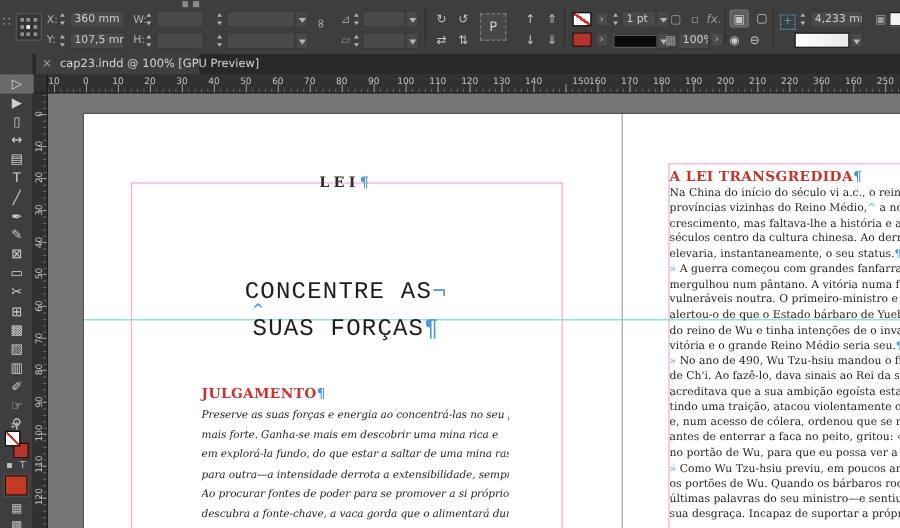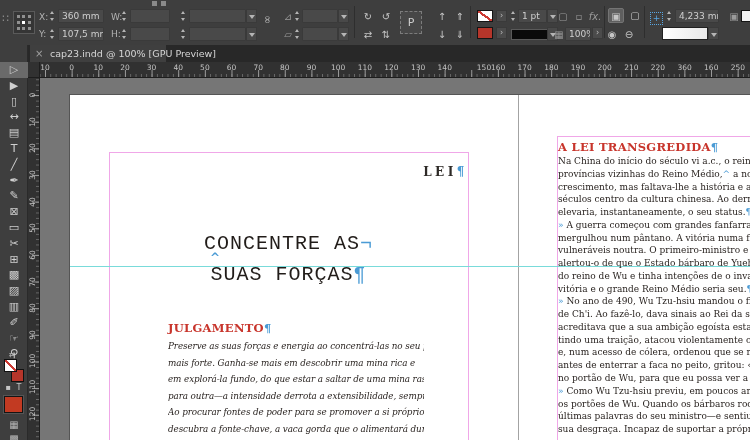--- a/index.html
+++ b/index.html
@@ -75,22 +75,22 @@
   .smode{position:absolute;left:7px;width:14px;height:11px;color:#b9b9b9;font-size:10px;line-height:11px;text-align:center;}
   
   .viewport{position:absolute;left:40px;top:78px;width:710px;height:362px;background:#767676;overflow:hidden;}
   .spread{position:absolute;left:30px;top:17px;width:740px;height:345px;background:#ffffff;box-shadow:0 0 0 1px rgba(0,0,0,0.28);}
   .spine{position:absolute;left:478px;top:17px;width:1px;height:345px;background:#a3a3a3;}
   .guide{position:absolute;}
   .guide.pink{background:#f0a7e8;}
   .guide.cyan{background:#79dbda;}
   
   .doc{color:#27211e;}
-  .kicker{position:absolute;left:69px;top:67px;width:359px;text-align:right;
-    font-family:"DejaVu Serif",serif;font-weight:bold;font-size:12px;letter-spacing:3.5px;color:#2e2a27;margin-top:20px;}
+  .kicker{position:absolute;left:69px;top:67px;width:359px;text-align:center;
+    font-family:"DejaVu Serif",serif;font-weight:bold;font-size:12px;letter-spacing:3.5px;color:#2e2a27;}
   .lawnum{position:absolute;left:69px;top:83px;width:359px;text-align:center;
     font-family:"DejaVu Serif",serif;font-weight:bold;font-size:40px;line-height:42px;color:#b5372c;}
   .titleblock{position:absolute;left:69px;top:150px;width:359px;text-align:center;
     font-family:Liberation Mono, monospace;font-size:20px;line-height:31px;letter-spacing:1px;color:#211c19;}
   .anchor{position:absolute;left:170px;top:173px;color:#4a9bd5;font-size:12px;font-weight:bold;}
   .jhead{position:absolute;left:128px;top:243px;font-family:"DejaVu Serif",serif;font-weight:bold;
     font-size:11.5px;letter-spacing:0.3px;color:#c8352c;}
   .lbody{position:absolute;left:128px;top:260px;width:256px;font-family:"DejaVu Serif",serif;font-style:italic;
     font-size:8.8px;letter-spacing:-0.1px;color:#2a2421;}
   .lbody .bl{white-space:nowrap;overflow:hidden;height:16.6px;line-height:16.6px;}

